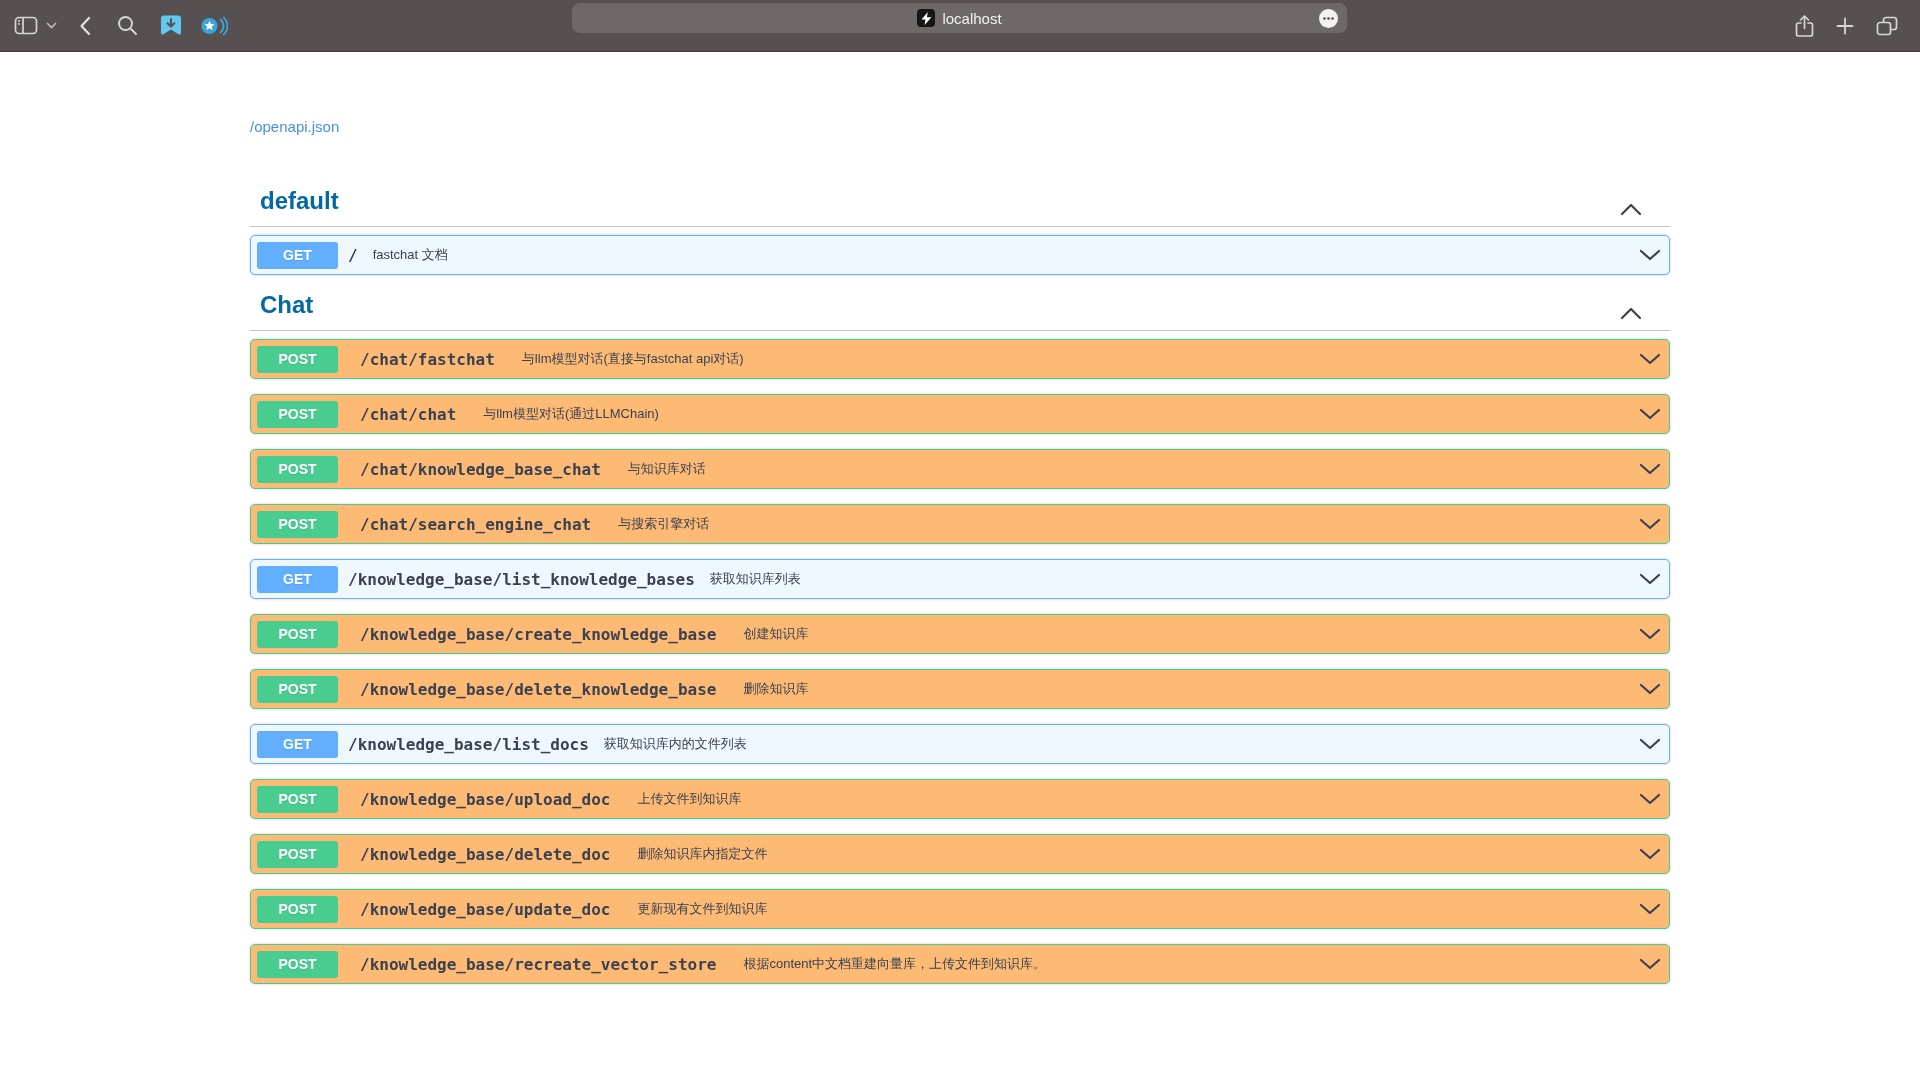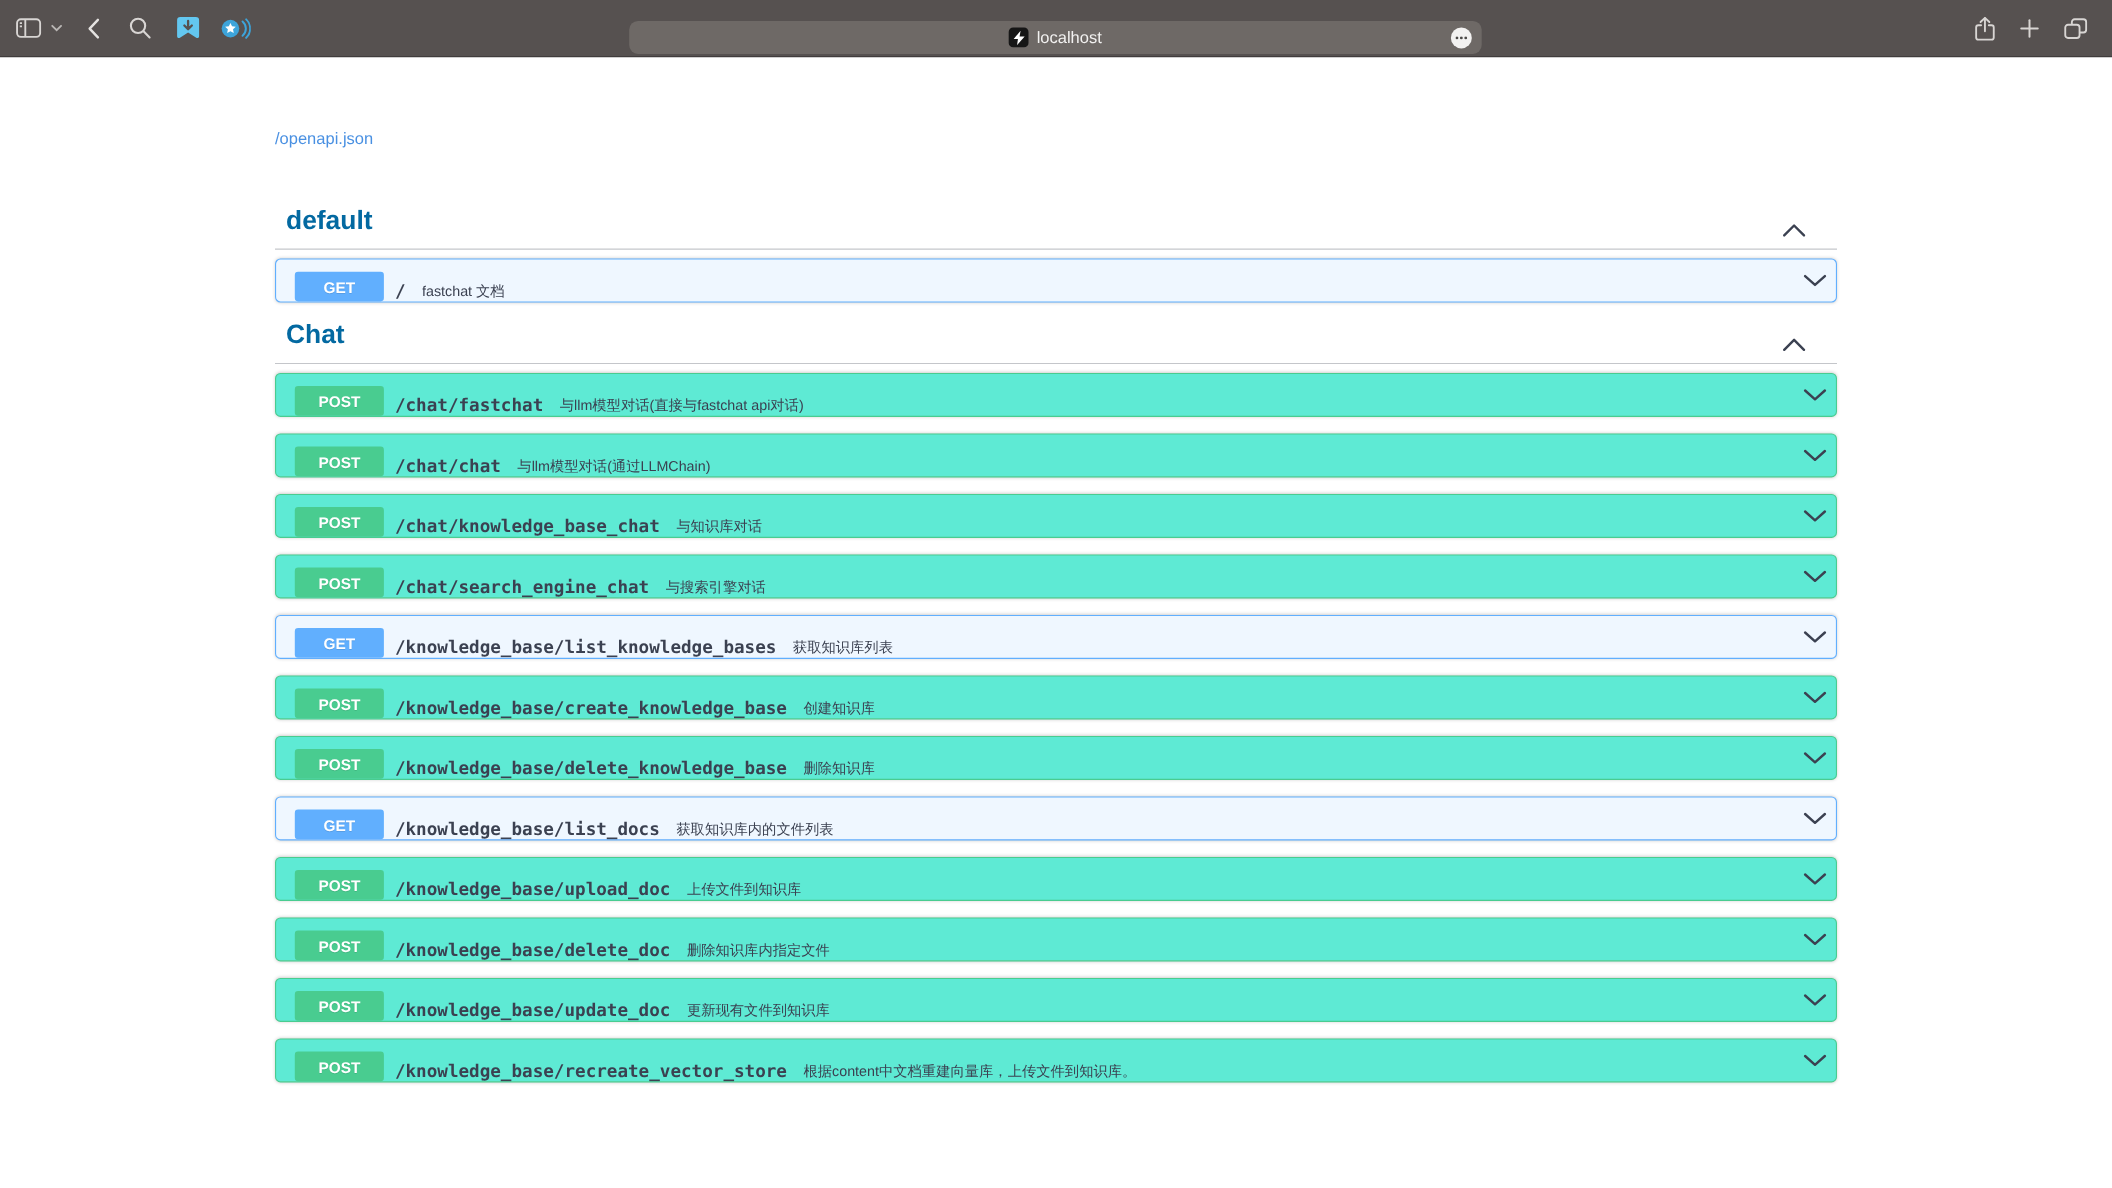--- a/index.html
+++ b/index.html
@@ -7,21 +7,21 @@
     font-family:"Liberation Sans", sans-serif; }
 
   
   .toolbar { position:relative; height:52px; background:#565150;
     border-bottom:1px solid rgba(0,0,0,.25);
     display:flex; align-items:center; }
   .tb-left { display:flex; align-items:center; padding-left:14px; }
   .tb-btn { display:flex; align-items:center; justify-content:center; cursor:default; }
   .tb-btn svg { display:block; }
 
-  .url-bar { position:absolute; left:572px; top:19px; width:775px; height:30px;
+  .url-bar { position:absolute; left:572px; top:3px; width:775px; height:30px;
     background:#6e6966; border-radius:8px; display:flex; align-items:center;
     justify-content:center; }
   .favicon { width:18px; height:18px; background:#161616; border-radius:4px;
     display:flex; align-items:center; justify-content:center; margin-right:7px; }
   .url-text { color:#f2f1f0; font-size:15px; }
   .ellipsis-btn { position:absolute; right:9px; top:6px; width:19px; height:19px;
     border-radius:50%; background:#f3f2f1; display:flex; align-items:center;
     justify-content:center; }
   .ellipsis-btn svg { display:block; }
 
@@ -43,24 +43,24 @@
 
   .section { margin-top:8px; }
   .section.first { margin-top:50px; }
   .tag-header { display:flex; align-items:flex-end; font-size:24px; font-weight:700;
     color:#0369a1; line-height:30px; padding:0 0 10px 10px;
     border-bottom:1px solid rgba(59,65,81,.3); cursor:pointer; }
   .tag-header .chev-up { margin-left:auto; margin-right:28px; }
   .rows { margin-top:8px; }
 
   .opblock { position:relative; height:40px; margin-bottom:15px; border-radius:5px;
-    display:flex; align-items:flex-end; padding-left:17px; padding-right:36px;
+    display:flex; align-items:center; padding-left:6px; padding-right:36px;
     border:1px solid; box-shadow:0 0 3px rgba(0,0,0,.19); cursor:pointer; }
   .opblock.get  { background:#eff7ff; border-color:#61affe; }
-  .opblock.post { background:#5eead4; border-color:#49cc90; }
+  .opblock.post { background:#fdba74; border-color:#49cc90;gap:12px; }
   .method { width:81px; height:27px; border-radius:3px; color:#fff; font-size:14px;
     font-weight:700; display:flex; align-items:center; justify-content:center;
     flex:0 0 auto; text-shadow:0 1px 0 rgba(0,0,0,.1); }
   .opblock.get  .method { background:#61affe; }
   .opblock.post .method { background:#49cc90; }
   .path { font-family:"DejaVu Sans Mono", monospace; font-size:16px; font-weight:700;
     color:#3b4151; margin-left:10px; white-space:nowrap; }
   .desc { font-size:13px; color:#3b4151; margin-left:15px; white-space:nowrap;
     overflow:hidden; text-overflow:ellipsis; }
   .opblock .chev-down { position:absolute; right:7px; top:50%; margin-top:-10px; }

